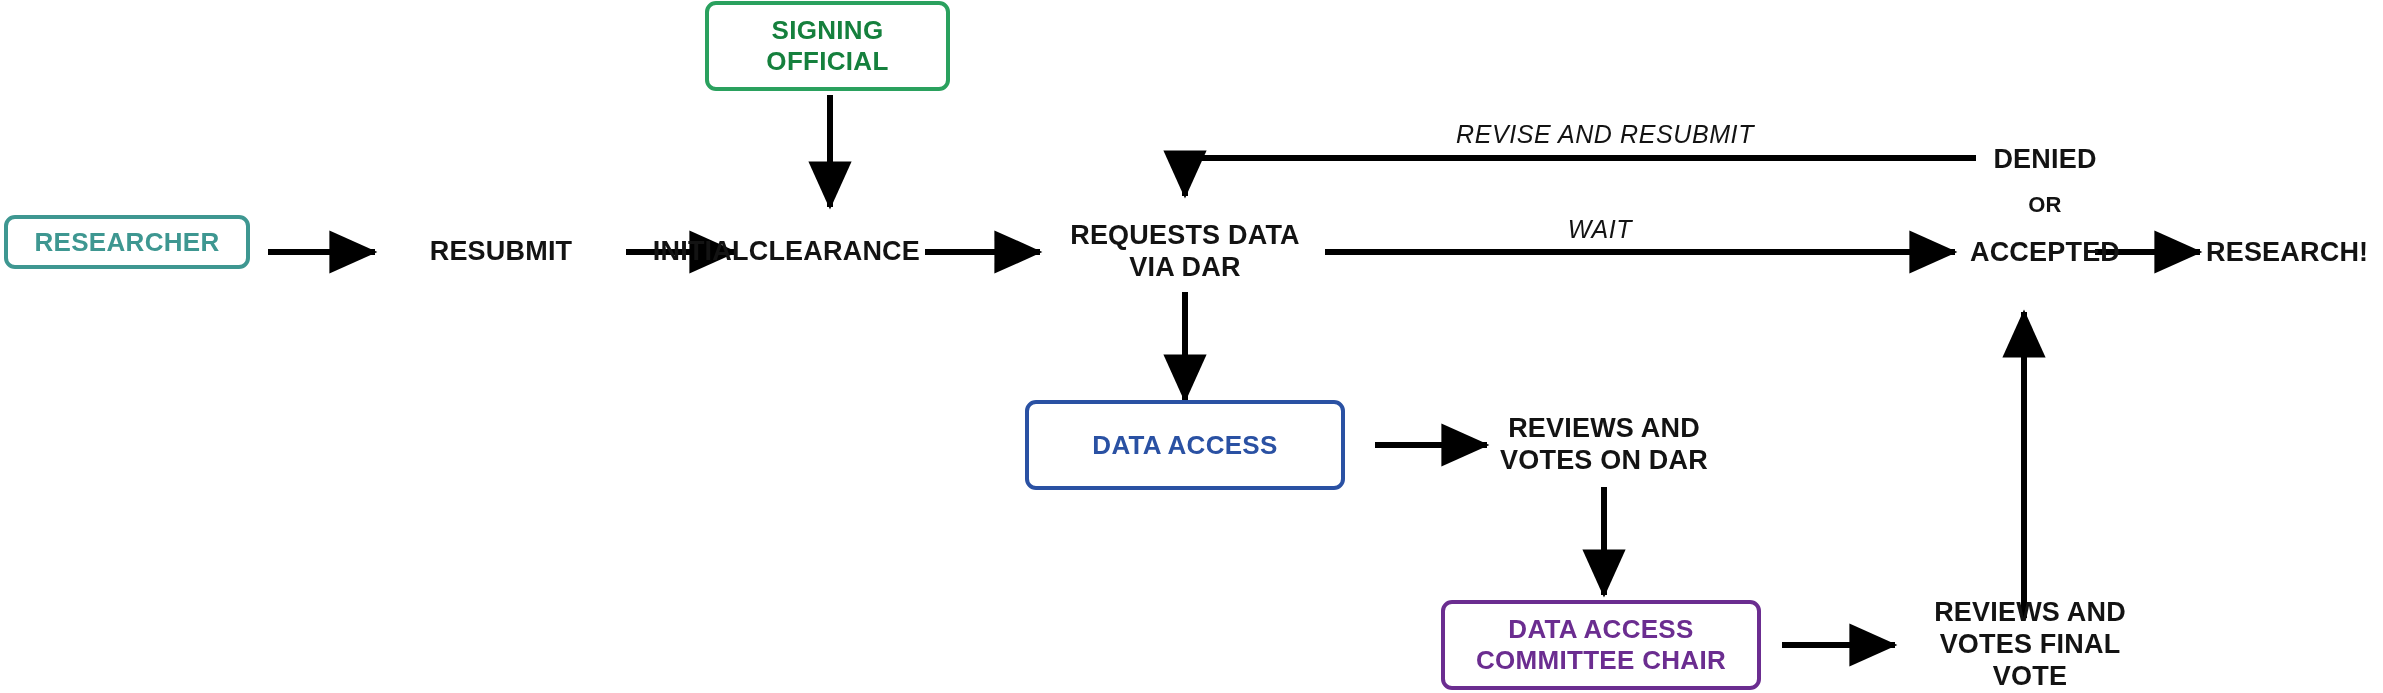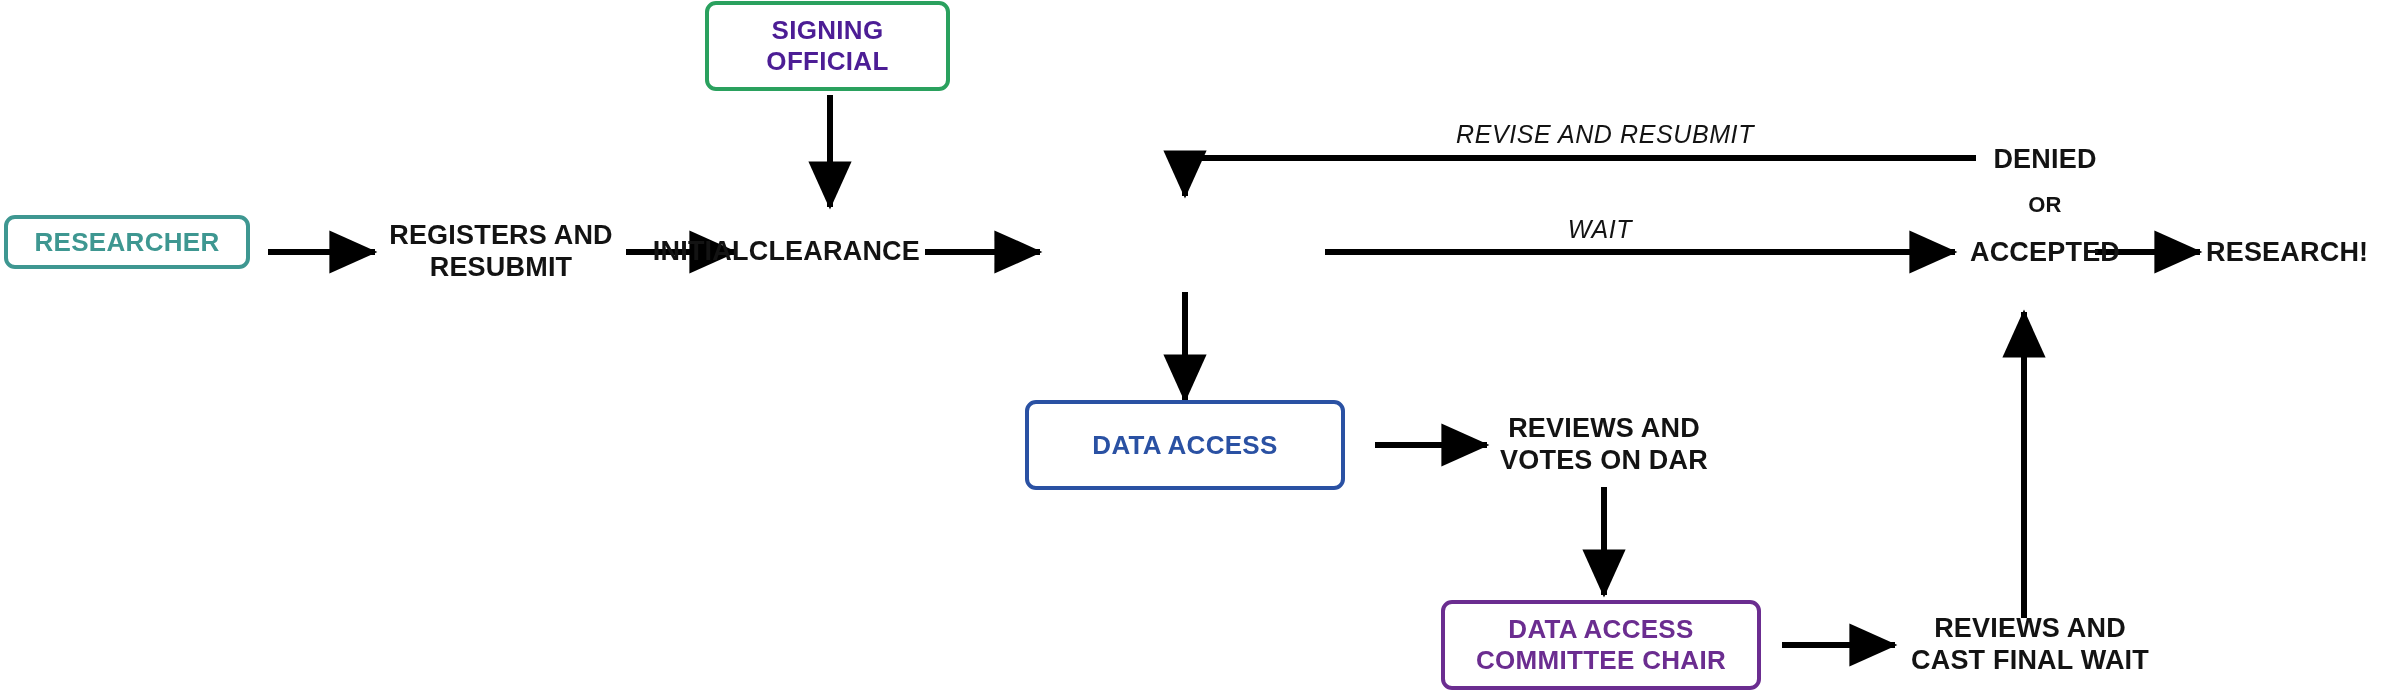--- a/index.html
+++ b/index.html
@@ -44,21 +44,21 @@
     font-weight: bold;
     letter-spacing: 0.3px;
   }
   .actor.researcher {
     border-color: #3e9791;
     color: #3e9791;
     font-size: 26px;
   }
   .actor.signing-official {
     border-color: #2aa15e;
-    color: #4c1d95;
+    color: #15803d;
     font-size: 26px;
   }
   .actor.dac-member {
     border-color: #2a51a3;
     color: #2a51a3;
     font-size: 26px;
   }
   .actor.dac-chair {
     border-color: #6b2d90;
     color: #6b2d90;
@@ -122,34 +122,37 @@
     <line x1="1782" y1="645" x2="1895" y2="645" stroke="#000000" stroke-width="6" marker-end="url(#arrow)"></line>
 
     <line x1="2024" y1="618" x2="2024" y2="312" stroke="#000000" stroke-width="6" marker-end="url(#arrow)"></line>
   </svg>
 
   <div class="node actor researcher" style="left:4px; top:215px; width:246px; height:54px;">
     <span>RESEARCHER</span>
   </div>
 
   <div class="node step" style="left:386px; top:219px; width:230px; height:66px; flex-direction:column;">
-    <span>REGISTERS AND</span>
     <span>RESUBMIT</span>
   </div>
 
   <div class="node actor signing-official" style="left:705px; top:1px; width:245px; height:90px; flex-direction:column;">
     <span>SIGNING</span>
     <span>OFFICIAL</span>
   </div>
 
   <div class="node step" style="left:735px; top:219px; width:185px; height:66px; flex-direction:row;justify-content:flex-end;">
     <span>INITIAL</span>
     <span>CLEARANCE</span>
   </div>
 
+  <div class="node step" style="left:1065px; top:219px; width:240px; height:66px; flex-direction:column;">
+    <span>REQUESTS DATA</span>
+    <span>VIA DAR</span>
+  </div>
 
   <div class="edge-label" style="left:1455px; top:120px; width:300px;">
     <span>REVISE AND RESUBMIT</span>
   </div>
 
   <div class="edge-label" style="left:1510px; top:215px; width:180px;font-style:italic;">
     <span>WAIT</span>
   </div>
 
   <div class="node step" style="left:1960px; top:143px; width:170px; height:34px;">
@@ -177,16 +180,16 @@
     <span>VOTES ON DAR</span>
   </div>
 
   <div class="node actor dac-chair" style="left:1441px; top:600px; width:320px; height:90px; flex-direction:column;">
     <span>DATA ACCESS</span>
     <span>COMMITTEE CHAIR</span>
   </div>
 
   <div class="node step" style="left:1900px; top:612px; width:260px; height:66px; flex-direction:column;">
     <span>REVIEWS AND</span>
-    <span>CAST FINAL WAIT</span>
+    <span>VOTES FINAL VOTE</span>
   </div>
 
 </div>
 
 </body></html>

